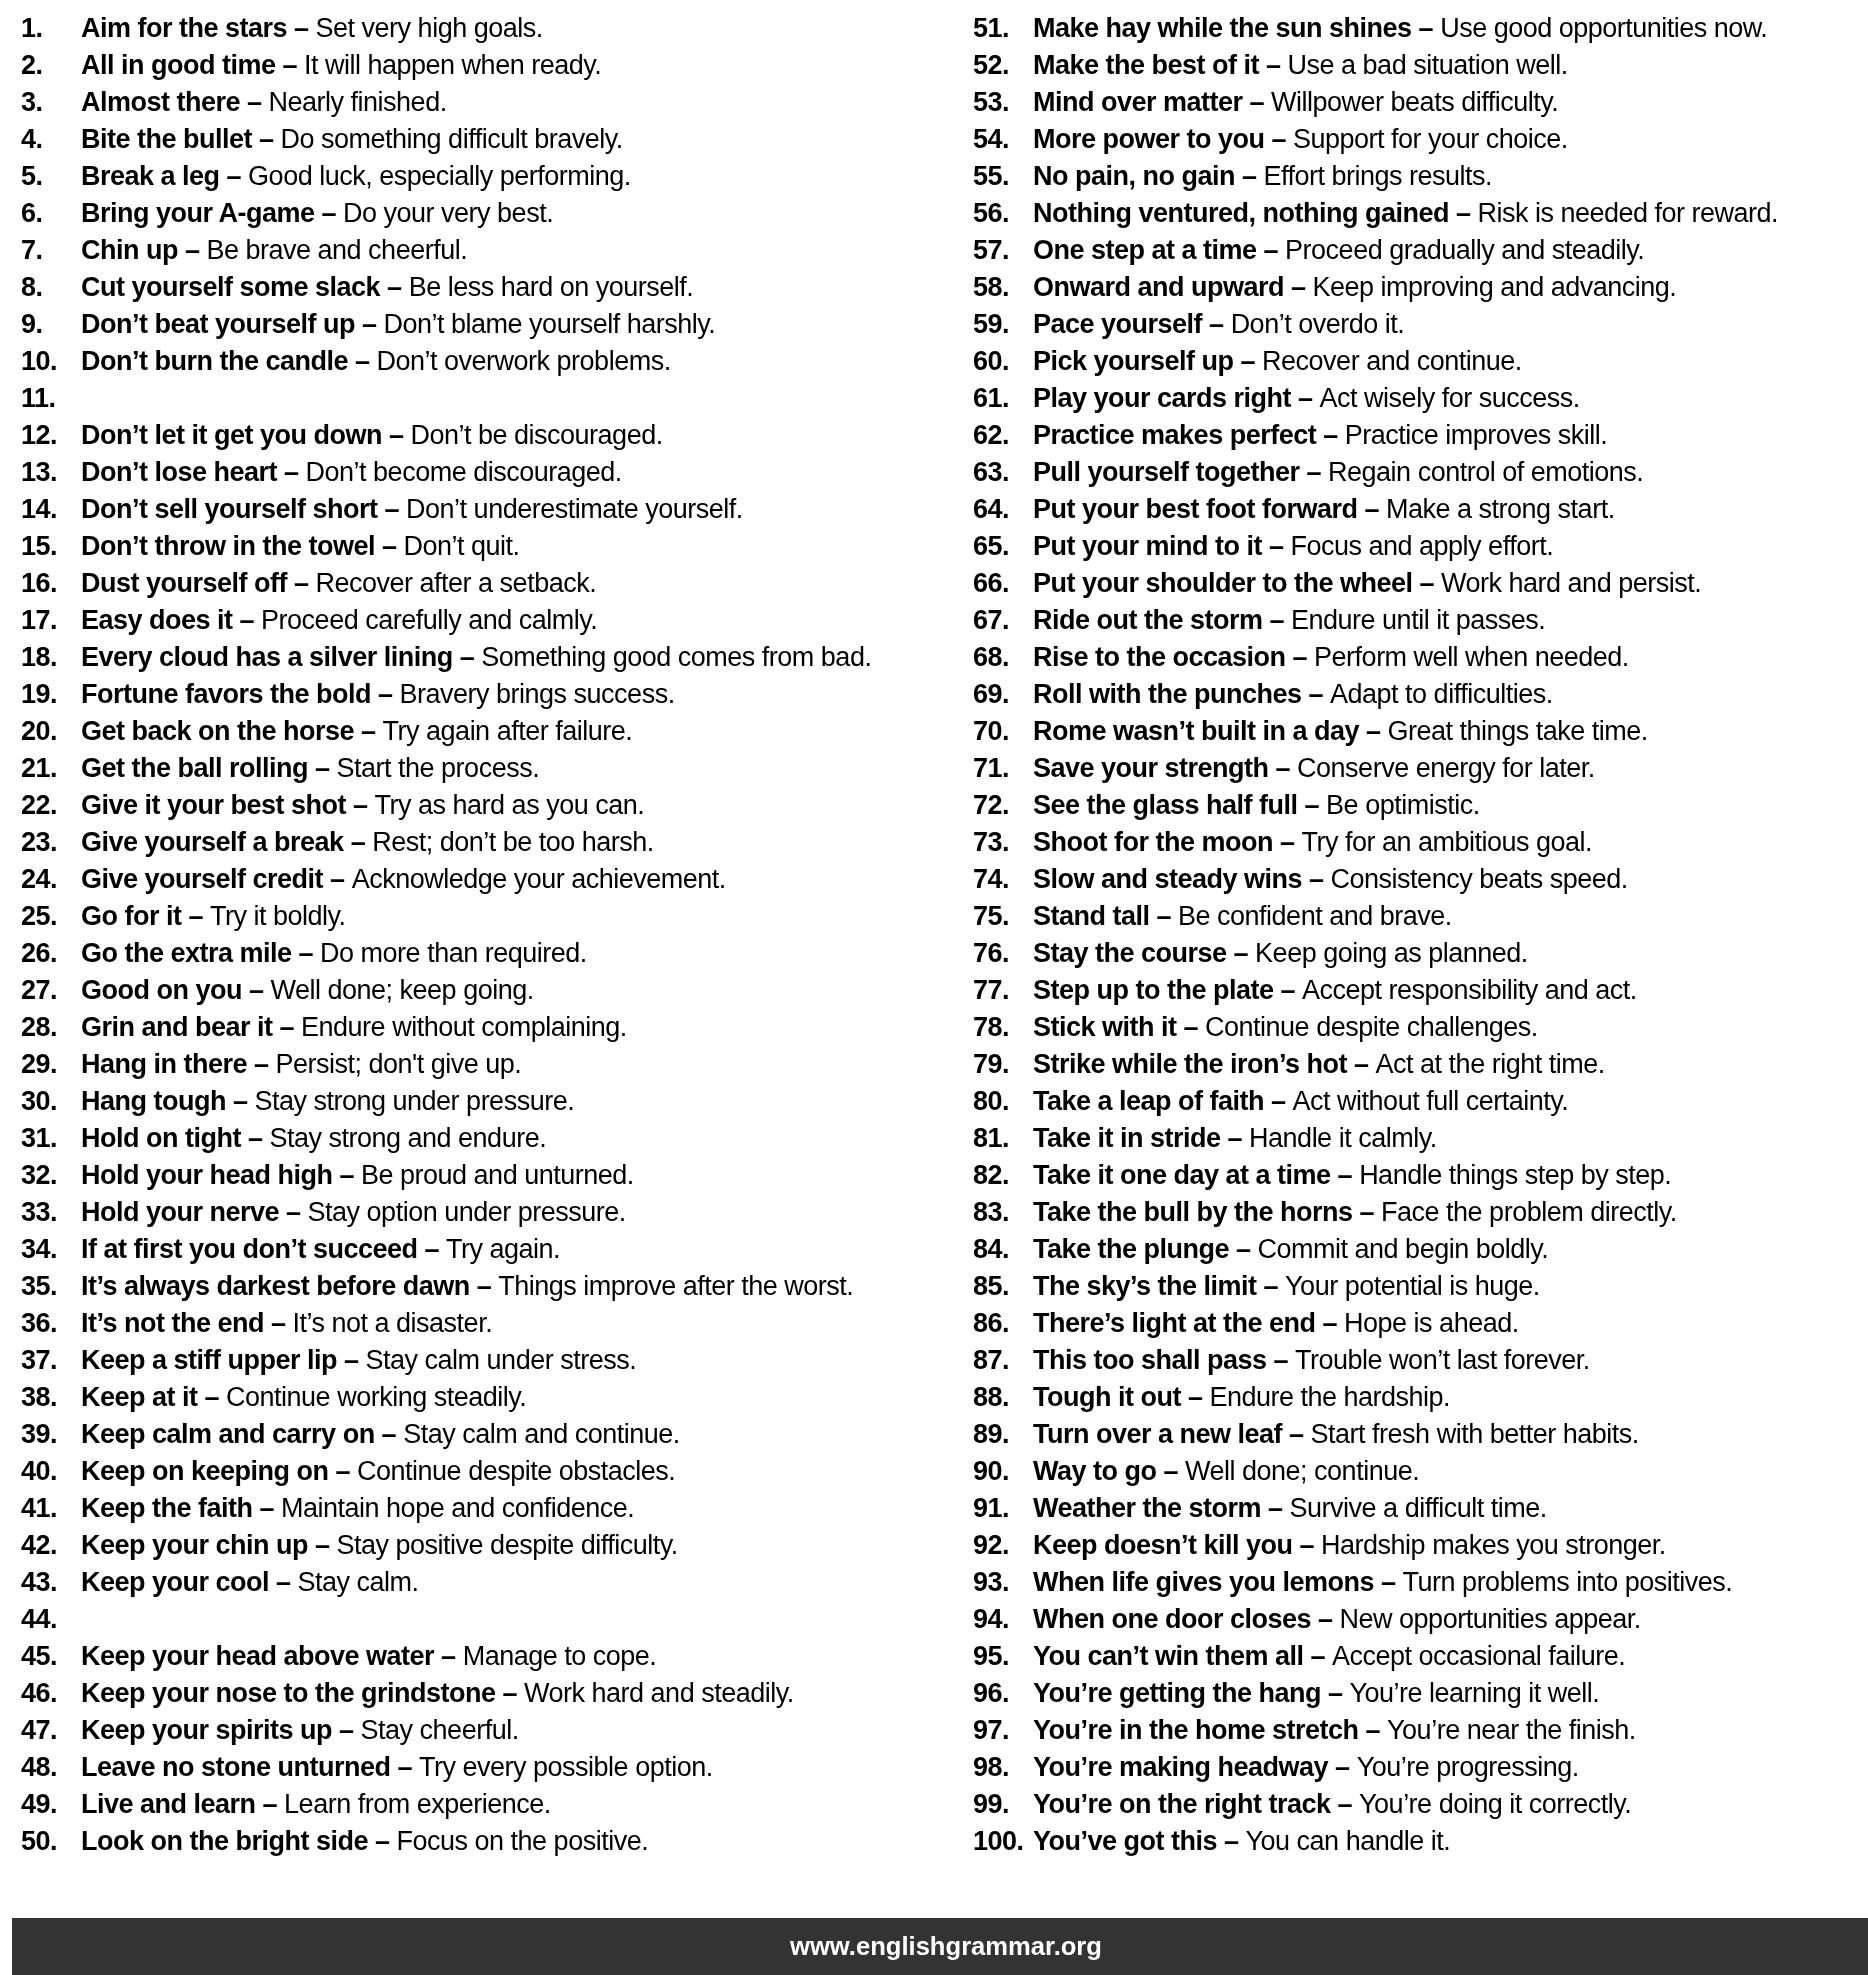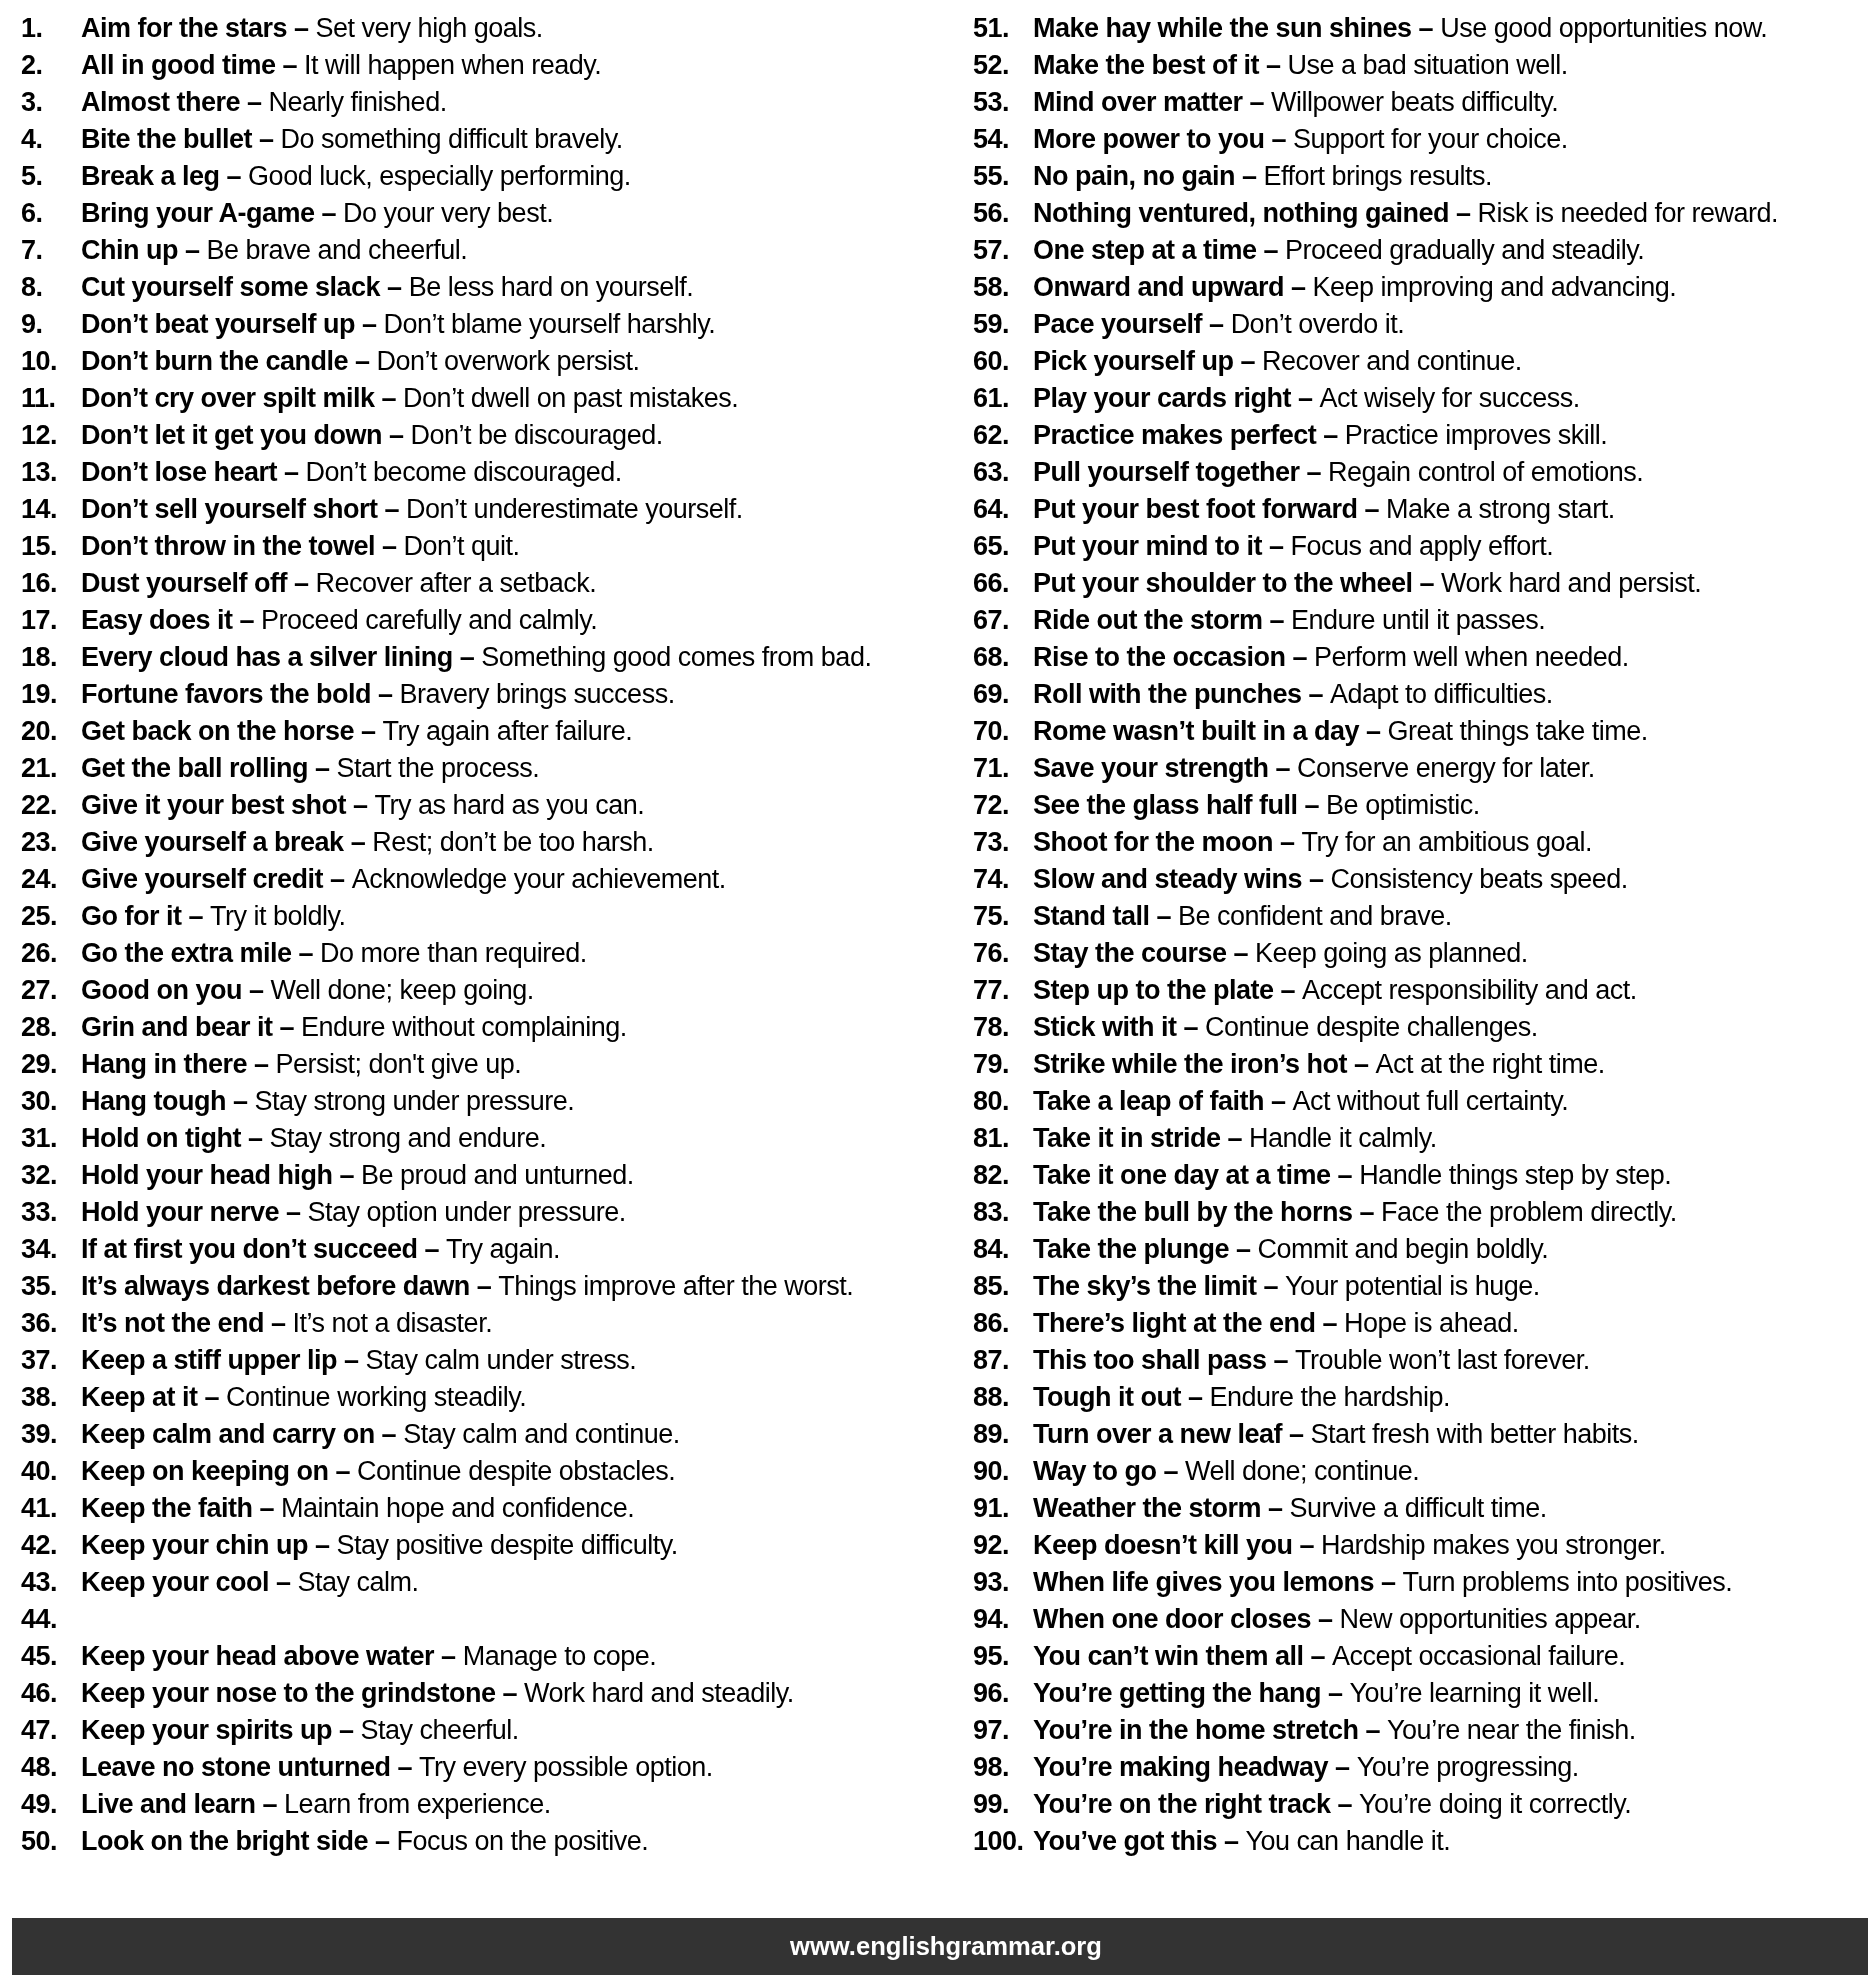--- a/index.html
+++ b/index.html
@@ -91,25 +91,24 @@
         <div class="row">
           <span class="num">8.</span>
           <span><span class="phrase">Cut yourself some slack – </span><span class="def">Be less hard on yourself.</span></span>
         </div>
         <div class="row">
           <span class="num">9.</span>
           <span><span class="phrase">Don’t beat yourself up – </span><span class="def">Don’t blame yourself harshly.</span></span>
         </div>
         <div class="row">
           <span class="num">10.</span>
-          <span><span class="phrase">Don’t burn the candle – </span><span class="def">Don’t overwork persist.</span></span>
+          <span><span class="phrase">Don’t burn the candle – </span><span class="def">Don’t overwork problems.</span></span>
         </div>
         <div class="row">
           <span class="num">11.</span>
-          <span><span class="phrase">Don’t cry over spilt milk – </span><span class="def">Don’t dwell on past mistakes.</span></span>
         </div>
         <div class="row">
           <span class="num">12.</span>
           <span><span class="phrase">Don’t let it get you down – </span><span class="def">Don’t be discouraged.</span></span>
         </div>
         <div class="row">
           <span class="num">13.</span>
           <span><span class="phrase">Don’t lose heart – </span><span class="def">Don’t become discouraged.</span></span>
         </div>
         <div class="row">

